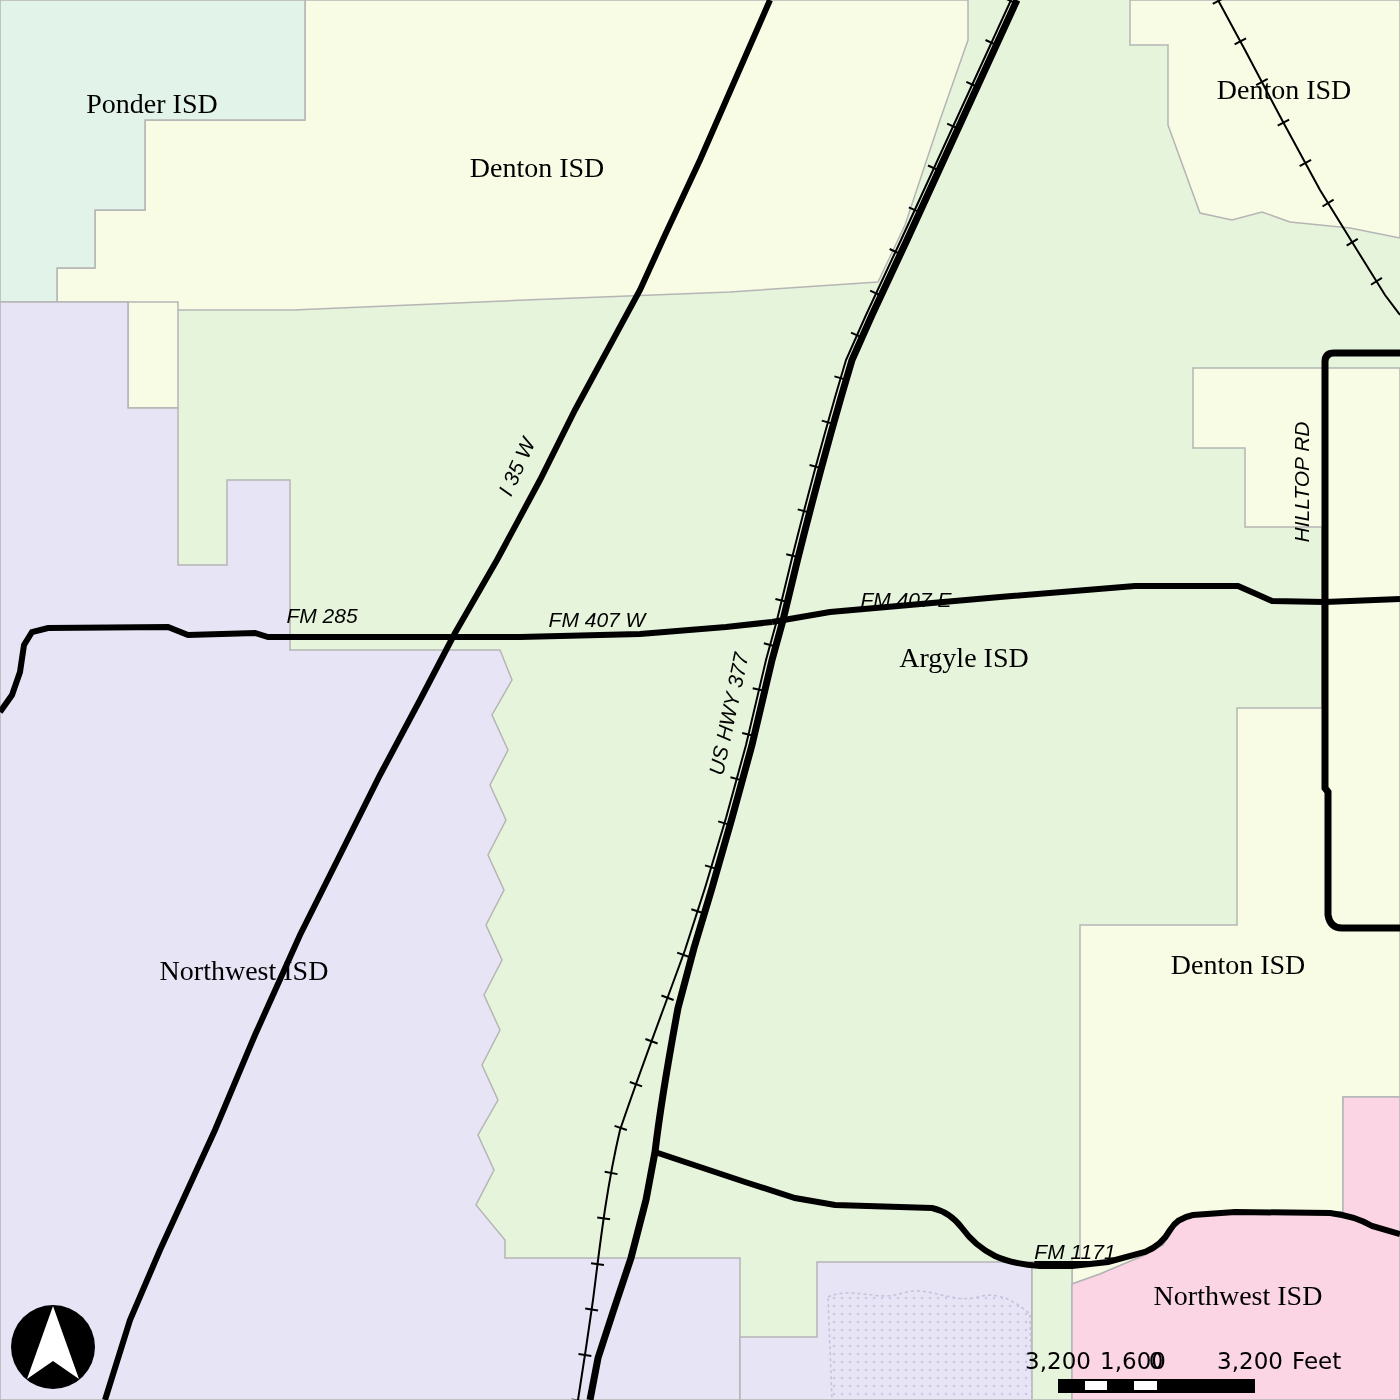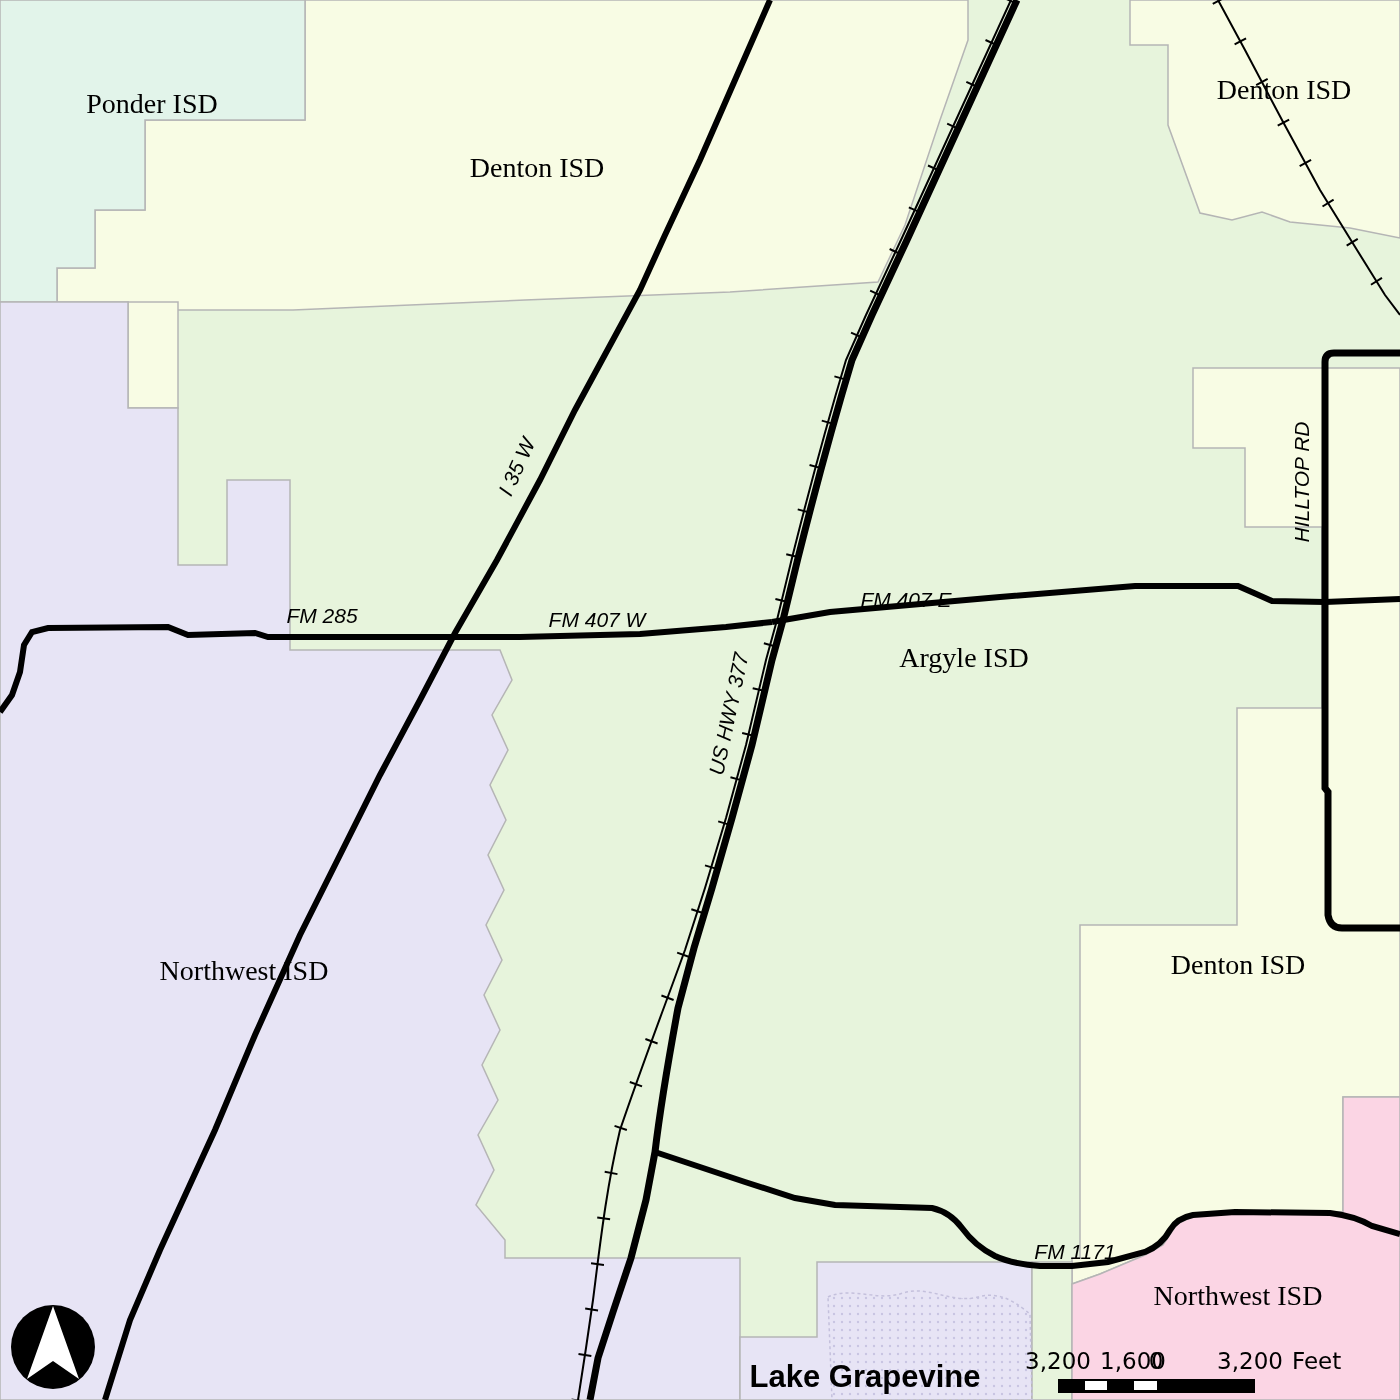--- a/index.html
+++ b/index.html
@@ -78,23 +78,22 @@
   <div class="lbl district-lbl" style="left:244px;top:971px;">Northwest ISD</div>
   <div class="lbl district-lbl" style="left:1238px;top:965px;">Denton ISD</div>
   <div class="lbl district-lbl" style="left:1238px;top:1296px;">Northwest ISD</div>
 
   <div class="lbl road-lbl rot" style="left:517px;top:467px;transform:translate(-50%,-50%) rotate(-66deg);">I 35 W</div>
   <div class="lbl road-lbl rot" style="left:729px;top:714px;transform:translate(-50%,-50%) rotate(-78deg);">US HWY 377</div>
   <div class="lbl road-lbl" style="left:322px;top:616px;">FM 285</div>
   <div class="lbl road-lbl" style="left:597px;top:620px;">FM 407 W</div>
   <div class="lbl road-lbl" style="left:906px;top:600px;">FM 407 E</div>
   <div class="lbl road-lbl rot" style="left:1302px;top:482px;transform:translate(-50%,-50%) rotate(-90deg);">HILLTOP RD</div>
-  <div class="lbl road-lbl" style="left:1075px;top:1252px;">FM 1171</div>
+  <div class="lbl road-lbl" style="left:1075px;top:1252px;text-decoration:underline;">FM 1171</div>
 
-  <div class="lbl lake-lbl" style="left:865px;top:1377px;">Lake Grapevine</div>
 
   <div class="lbl sb-lbl" style="left:1058px;top:1348px;">3,200</div>
   <div class="lbl sb-lbl" style="left:1107px;top:1348px;margin-left:26px;">1,600</div>
   <div class="lbl sb-lbl" style="left:1156px;top:1348px;">0</div>
   <div class="lbl sb-lbl" style="left:1250px;top:1348px;">3,200</div>
   <div class="lbl sb-unit" style="left:1292px;top:1348px;text-align:center;">Feet</div>
   <div class="sb-bar" style="background: rgb(0, 0, 0);">
     <div class="sb-seg" style="left: 27px; width: 22px; background: rgb(255, 255, 255);"></div>
     <div class="sb-seg" style="left: 76px; width: 23px; background: rgb(255, 255, 255);"></div>
   </div>

